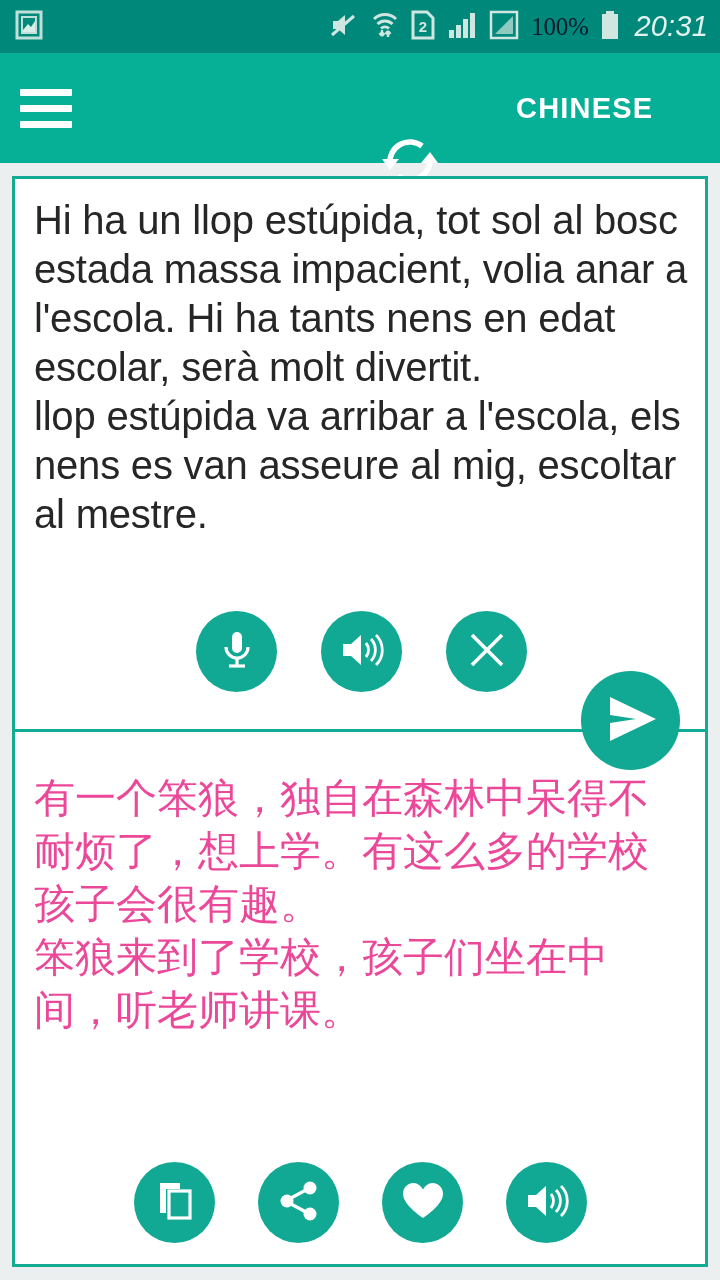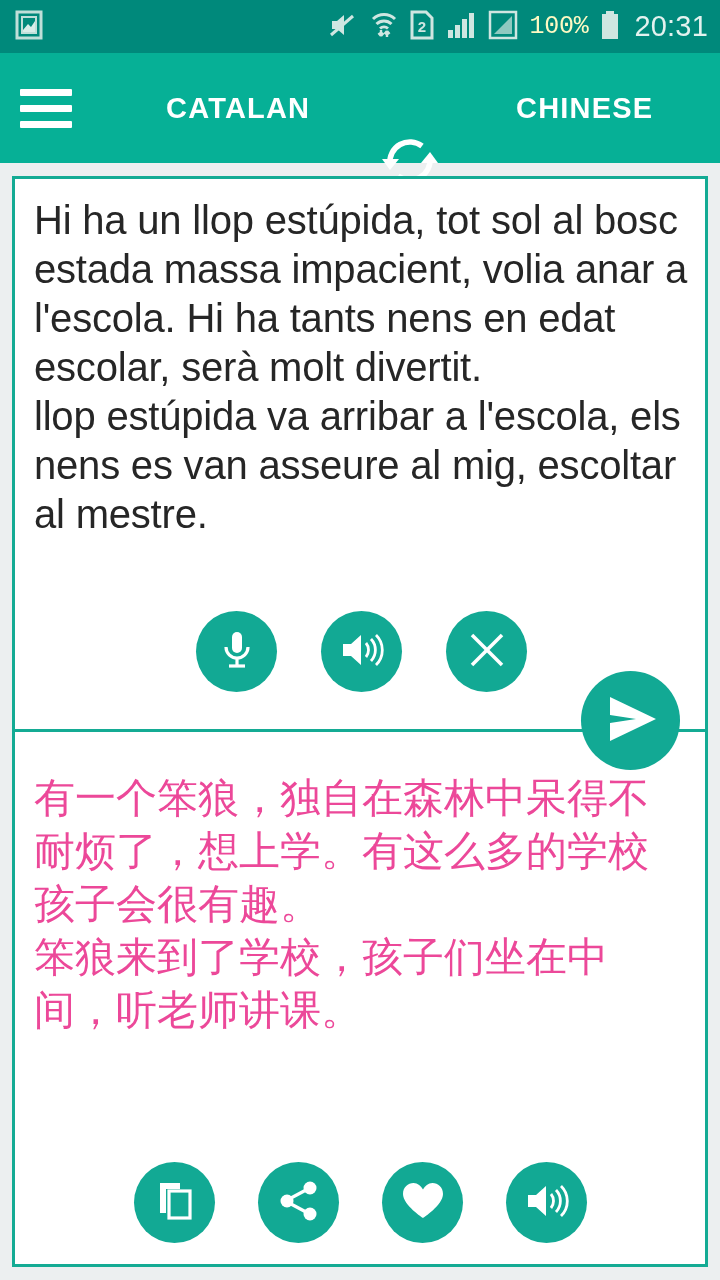--- a/index.html
+++ b/index.html
@@ -32,31 +32,32 @@
   }
   .status-left { display: flex; align-items: center; }
   .status-right {
     margin-left: auto;
     display: flex;
     align-items: center;
     gap: 12px;
   }
   .st-ico { display: block; }
   .battery-pct {
-    color: #fef9c3;
+    color: #0f172a;
     font-size: 25px;
-    font-family: Liberation Mono, monospace;
+    font-family: Liberation Serif, serif;
     letter-spacing: -0.3px;
   }
   .clock {
     color: #e3f2ef;
     font-size: 29px;
     font-family: "Liberation Sans", sans-serif;
     letter-spacing: 0.2px;
     margin-left: 2px;
+    font-style: italic;
   }
 
   
   .app-bar {
     position: absolute;
     top: 53px; left: 0;
     width: 720px;
     height: 110px;
     background: #06b096;
     display: flex;
@@ -246,21 +247,20 @@
     </div>
   </div>
 
   <div class="app-bar">
     <div class="hamburger">
       <span></span>
       <span></span>
       <span></span>
     </div>
 
-    <div class="lang-btn lang-src">CATALAN</div>
 
     <div class="swap-btn">
       <svg width="66" height="60" viewBox="0 0 66 60">
         <path d="M13 33 A20 20 0 0 1 45 15" fill="none" stroke="#ffffff" stroke-width="5.5" stroke-linecap="butt"></path>
         <path d="M53 27 A20 20 0 0 1 21 45" fill="none" stroke="#ffffff" stroke-width="5.5" stroke-linecap="butt"></path>
         <path d="M13 39 L5 28 L22 28 Z" fill="#ffffff"></path>
         <path d="M53 21 L61 32 L44 32 Z" fill="#ffffff"></path>
       </svg>
     </div>
 

